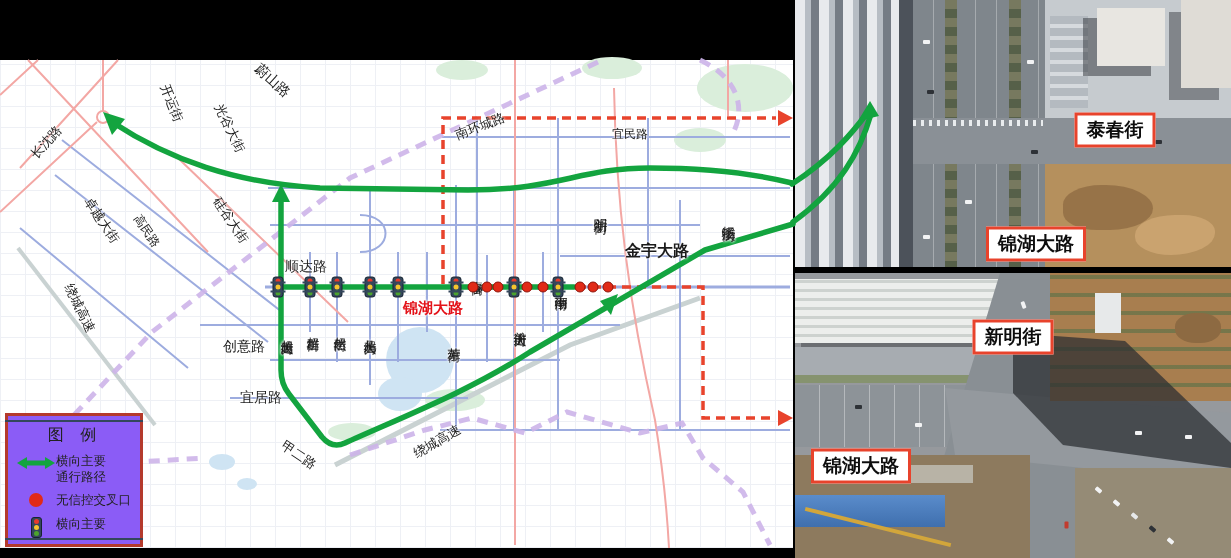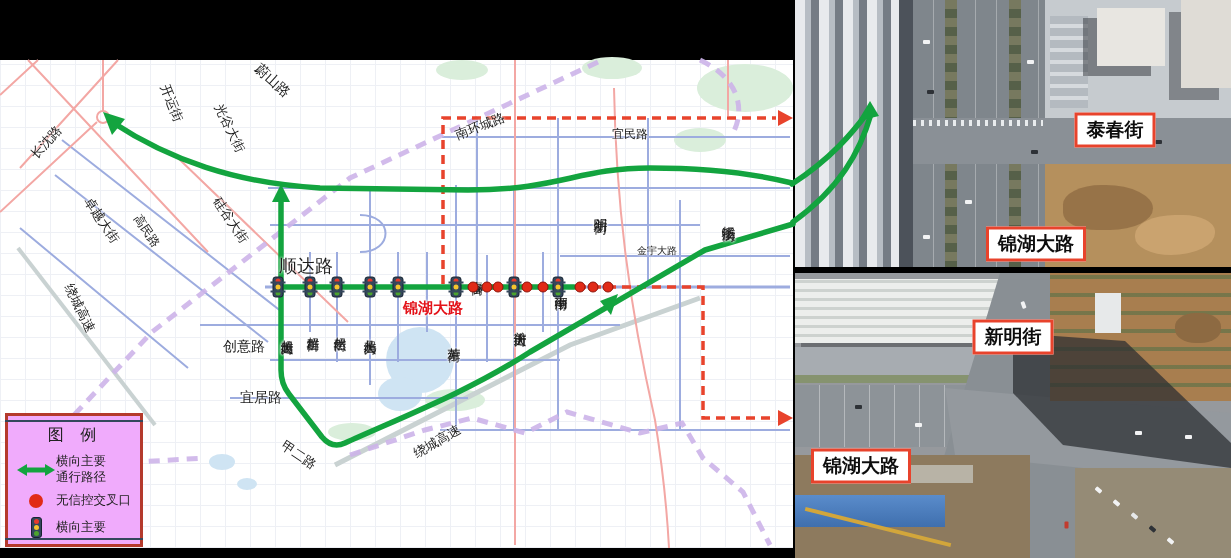--- a/index.html
+++ b/index.html
@@ -29,24 +29,24 @@
       border-radius:3px;display:flex;flex-direction:column;align-items:center;
       justify-content:space-evenly;transform:translate(-50%,-50%)}
   .tl i{width:5px;height:5px;border-radius:50%;display:block}
   .tl .r{background:#e8392b}.tl .y{background:#f7c52d}.tl .g{background:#4ca32d}
   .tl::before,.tl::after{content:"";position:absolute;left:-3px;right:-3px;height:2px;background:#34475c}
   .tl::before{top:4px}.tl::after{bottom:4px}
   .reddot{position:absolute;width:11px;height:11px;border-radius:50%;background:#e12a17;
           border:1px solid #8f130a;transform:translate(-50%,-50%)}
 
   
-  #legend{position:absolute;left:5px;top:413px;width:138px;height:134px;background:#f0abfc;
+  #legend{position:absolute;left:5px;top:413px;width:138px;height:134px;background:#8b5cf6;
           border:3px solid #b43a2c;z-index:30;padding:6px 4px 2px 6px}
   #legend .title{text-align:center;font-size:16px;letter-spacing:6px;color:#222;margin:3px 0 8px}
-  .lg-row{display:flex;align-items:center;margin:0 0 8px 2px}
+  .lg-row{display:flex;align-items:flex-start;margin:0 0 8px 2px}
   .lg-icon{width:40px;display:flex;justify-content:center;align-items:center;flex:0 0 40px}
   .lg-text{font-size:12.5px;color:#222;line-height:1.25;white-space:pre-line}
   .lg-dot{width:14px;height:14px;border-radius:50%;background:#e12a17;display:block}
   .lg-tl{position:static;transform:none}
 
   
   .ph{position:absolute;overflow:hidden;z-index:1}
   #photo1{left:795px;top:0;width:436px;height:270px;background:#8d9298;border-bottom:3px solid #000}
   #photo2{left:795px;top:273px;width:436px;height:285px;background:#96999d}
   .ph div{position:absolute}
@@ -180,36 +180,36 @@
 
 <div id="labels-layer" data-name="road-labels-layer">
     <span class="mlab" data-name="road-label" style="left: 273px; top: 80px; font-size: 14px; transform: translate(-50%, -50%) rotate(42deg);">蔚山路</span>
     <span class="mlab" data-name="road-label" style="left: 172px; top: 103px; font-size: 13px; transform: translate(-50%, -50%) rotate(68deg);">开运街</span>
     <span class="mlab" data-name="road-label" style="left: 230px; top: 128px; font-size: 13px; transform: translate(-50%, -50%) rotate(64deg);">光谷大街</span>
     <span class="mlab" data-name="road-label" style="left: 46px; top: 142px; font-size: 13px; transform: translate(-50%, -50%) rotate(-48deg);">长沈路</span>
     <span class="mlab" data-name="road-label" style="left: 102px; top: 220px; font-size: 13px; transform: translate(-50%, -50%) rotate(56deg);">卓越大街</span>
     <span class="mlab" data-name="road-label" style="left: 147px; top: 231px; font-size: 12px; transform: translate(-50%, -50%) rotate(56deg);">高民路</span>
     <span class="mlab" data-name="road-label" style="left: 231px; top: 220px; font-size: 13px; transform: translate(-50%, -50%) rotate(56deg);">硅谷大街</span>
     <span class="mlab" data-name="road-label" style="left: 80px; top: 308px; font-size: 13px; transform: translate(-50%, -50%) rotate(64deg);">绕城高速</span>
-    <span class="mlab" data-name="road-label" style="left: 306px; top: 266px; font-size: 18px;">顺达路</span>
+    <span class="mlab" data-name="road-label" style="left: 306px; top: 266px; font-size: 14px;">顺达路</span>
     <span class="mlab" data-name="road-label" style="left: 244px; top: 346px; font-size: 14px;">创意路</span>
     <span class="mlab" data-name="road-label" style="left: 261px; top: 397px; font-size: 14px;">宜居路</span>
     <span class="mlab" data-name="road-label" style="left: 299px; top: 455px; font-size: 13px; transform: translate(-50%, -50%) rotate(34deg);">甲二路</span>
     <span class="mlab v" data-name="road-label" style="left: 287px; top: 331px; font-size: 13px;">超越大街</span>
     <span class="mlab v" data-name="road-label" style="left: 313px; top: 328px; font-size: 13px;">超群街</span>
     <span class="mlab v" data-name="road-label" style="left: 340px; top: 328px; font-size: 13px;">超然街</span>
     <span class="mlab v" data-name="road-label" style="left: 370px; top: 331px; font-size: 13px;">超凡大街</span>
     <span class="mlab v" data-name="road-label" style="left: 454px; top: 339px; font-size: 13px;">芳草街</span>
     <span class="mlab v" data-name="road-label" style="left: 477px; top: 272px; font-size: 13px;">泰春街</span>
     <span class="mlab v" data-name="road-label" style="left: 520px; top: 323px; font-size: 13px;">前进大街</span>
     <span class="mlab v" data-name="road-label" style="left: 561px; top: 287px; font-size: 13px;">南湖中街</span>
     <span class="mlab v" data-name="road-label" style="left: 601px; top: 209px; font-size: 14px;">新明街</span>
     <span class="mlab" data-name="road-label" style="left: 630px; top: 134px; font-size: 12px;">宜民路</span>
     <span class="mlab" data-name="road-label" style="left: 480px; top: 126px; font-size: 13px; transform: translate(-50%, -50%) rotate(-21deg);">南环城路</span>
-    <span class="mlab" data-name="road-label" style="left: 657px; top: 251px; font-size: 10px;">金宇大路</span>
+    <span class="mlab" data-name="road-label" style="left: 657px; top: 251px; font-size: 16px; font-weight: bold;">金宇大路</span>
     <span class="mlab v" data-name="road-label" style="left: 729px; top: 216px; font-size: 14px;">畅溪街</span>
     <span class="mlab" data-name="road-label" style="left: 437px; top: 441px; font-size: 13px; transform: translate(-50%, -50%) rotate(-30deg);">绕城高速</span>
     <span class="mlab" data-name="road-label" style="left: 433px; top: 307px; font-size: 15px; color: rgb(227, 18, 25); font-weight: bold;">锦湖大路</span>
   </div>
 <div id="markers-layer" data-name="intersection-markers-layer">
     <div class="tl" data-name="traffic-light-icon" style="left: 278px; top: 287px;">
       <i class="r"></i>
       <i class="y"></i>
       <i class="g"></i>
     </div>

